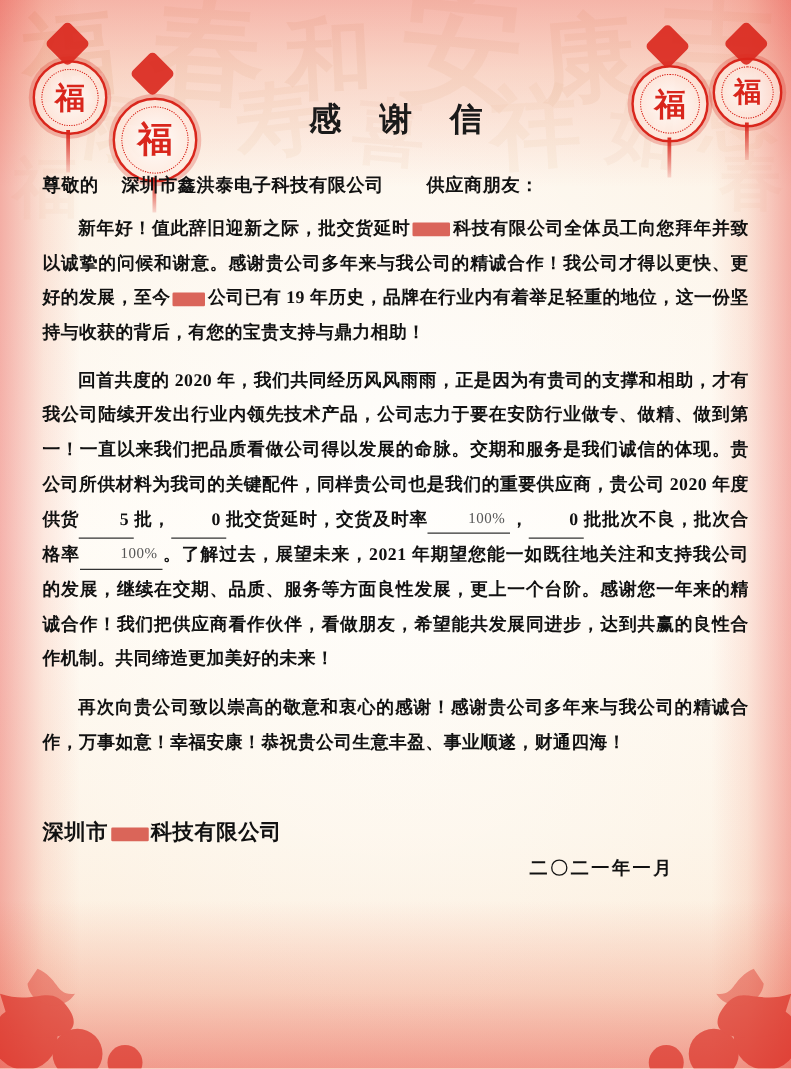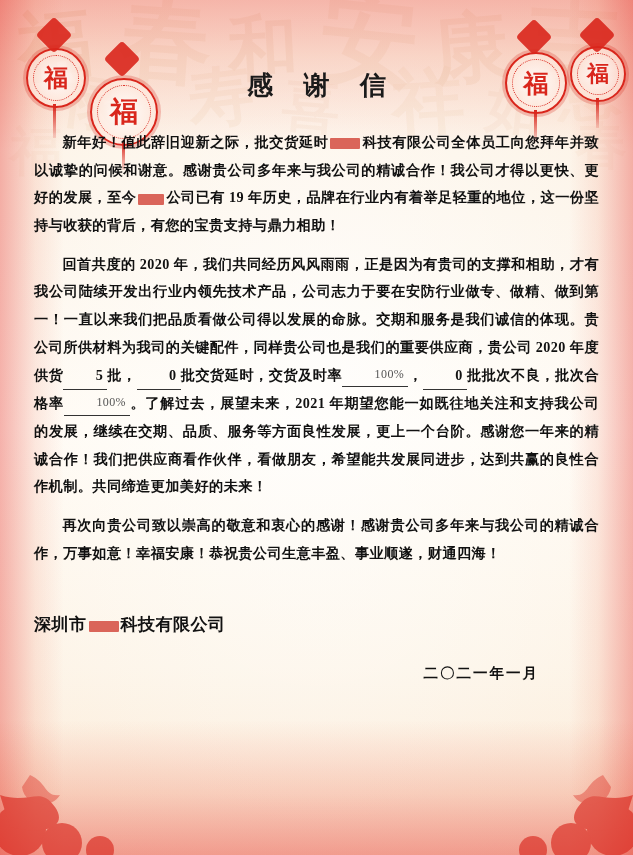--- a/index.html
+++ b/index.html
@@ -117,21 +117,21 @@
     bottom: 0;
     opacity: 0.85;
   }
   .corner-cut.left { left: 0; }
   .corner-cut.right { right: 0; }
 
   
   .content {
     position: absolute;
     left: 34px;
-    top: 68px;
+    top: 78px;
     width: 565px;
   }
 
   .doc-title {
     text-align: center;
     font-size: 26px;
     font-weight: bold;
     letter-spacing: 12px;
     color: #1a1a1a;
     margin: 0 0 26px 0;
@@ -194,21 +194,21 @@
   .signature {
     margin-top: 46px;
     text-align: left;
     padding-right: 22px;
     font-size: 17px;
     font-weight: bold;
     color: #111;
     letter-spacing: 0.5px;
   }
   .sign-date {
-    margin-top: 28px;
+    margin-top: 8px;
     text-align: right;
     padding-right: 60px;
     font-size: 14.5px;
     font-weight: bold;
     color: #111;
     letter-spacing: 2px;
   }
 </style>
 </head>
 <body>
@@ -279,20 +279,25 @@
       <circle cx="50" cy="115" r="14"></circle>
       <path d="M150 60 C120 70 110 50 95 72 C80 94 110 100 140 92 Z"></path>
       <path d="M120 40 C102 48 106 62 90 60 C100 76 126 70 128 52 Z" opacity="0.6"></path>
     </g>
   </svg>
 
   <div class="content">
 
     <h1 class="doc-title">感 谢 信</h1>
 
+    <div class="salutation">
+      <span>尊敬的</span>
+      <span class="co">深圳市鑫洪泰电子科技有限公司</span>
+      <span class="tail">供应商朋友：</span>
+    </div>
 
     <p class="para">
       <span>新年好！值此辞旧迎新之际，批交货延时</span><span class="redact"></span><span>科技有限公司全体员工向您拜年并致以诚挚的问候和谢意。感谢贵公司多年来与我公司的精诚合作！我公司才得以更快、更好的发展，至今</span><span class="redact sm"></span><span>公司已有 19 年历史，品牌在行业内有着举足轻重的地位，这一份坚持与收获的背后，有您的宝贵支持与鼎力相助！</span>
     </p>
 
     <p class="para">
       <span>回首共度的 2020 年，我们共同经历风风雨雨，正是因为有贵司的支撑和相助，才有我公司陆续开发出行业内领先技术产品，公司志力于要在安防行业做专、做精、做到第一！一直以来我们把品质看做公司得以发展的命脉。交期和服务是我们诚信的体现。贵公司所供材料为我司的关键配件，同样贵公司也是我们的重要供应商，贵公司 2020 年度供货</span><span class="blank-ul">5</span><span>批，</span><span class="blank-ul">0</span><span>批交货延时，交货及时率</span><span class="blank-ul pct">100%</span><span>，</span><span class="blank-ul">0</span><span>批批次不良，批次合格率</span><span class="blank-ul pct">100%</span><span>。了解过去，展望未来，2021 年期望您能一如既往地关注和支持我公司的发展，继续在交期、品质、服务等方面良性发展，更上一个台阶。感谢您一年来的精诚合作！我们把供应商看作伙伴，看做朋友，希望能共发展同进步，达到共赢的良性合作机制。共同缔造更加美好的未来！</span>
     </p>
 
     <p class="para">

